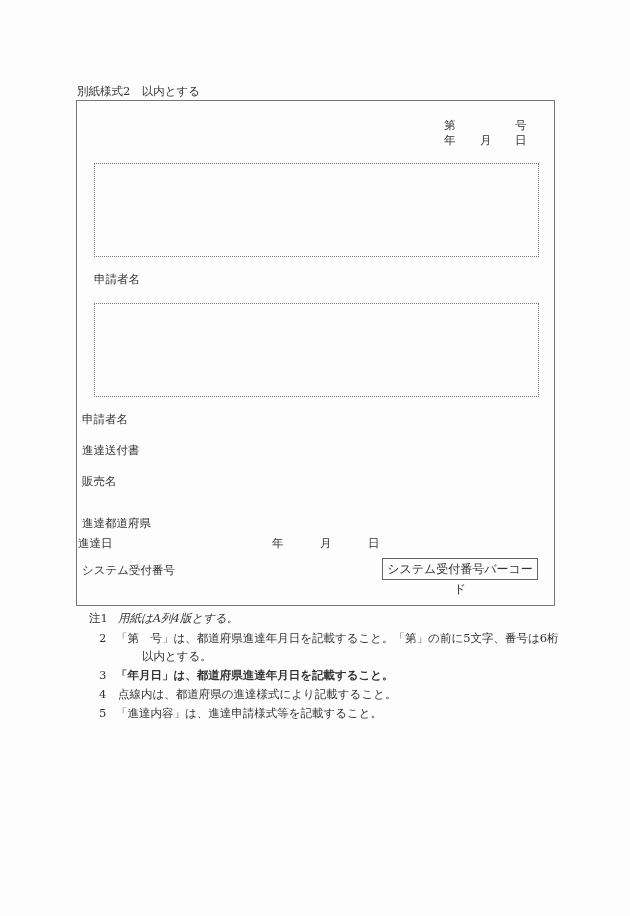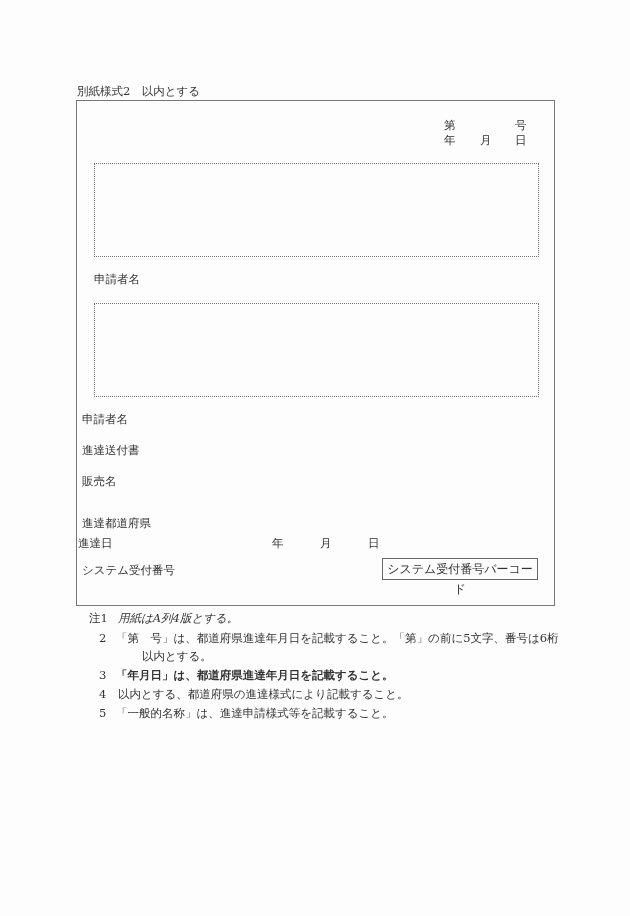--- a/index.html
+++ b/index.html
@@ -42,15 +42,15 @@
 <div class="barcode">システム受付番号バーコード</div>
 
 <div class="abs" style="left:89px;top:611px;">注1</div>
 <div class="abs" style="left:118px;top:611px;font-style:italic;">用紙はA列4版とする。</div>
 <div class="abs" style="left:99px;top:631px;">2</div>
 <div class="abs" style="left:116px;top:631px;">「第　号」は、都道府県進達年月日を記載すること。「第」の前に5文字、番号は6桁</div>
 <div class="abs" style="left:122px;top:649px;margin-left:20px;">以内とする。</div>
 <div class="abs" style="left:99px;top:668px;">3</div>
 <div class="abs" style="left:116px;top:668px;font-weight:bold;">「年月日」は、都道府県進達年月日を記載すること。</div>
 <div class="abs" style="left:99px;top:687px;">4</div>
-<div class="abs" style="left:118px;top:687px;">以内とする、都道府県の進達様式により記載すること。</div>
+<div class="abs" style="left:118px;top:687px;">点線内は、都道府県の進達様式により記載すること。</div>
 <div class="abs" style="left:99px;top:706px;">5</div>
-<div class="abs" style="left:116px;top:706px;">「一般的名称」は、進達申請様式等を記載すること。</div>
+<div class="abs" style="left:116px;top:706px;">「進達内容」は、進達申請様式等を記載すること。</div>
 
 </body></html>

